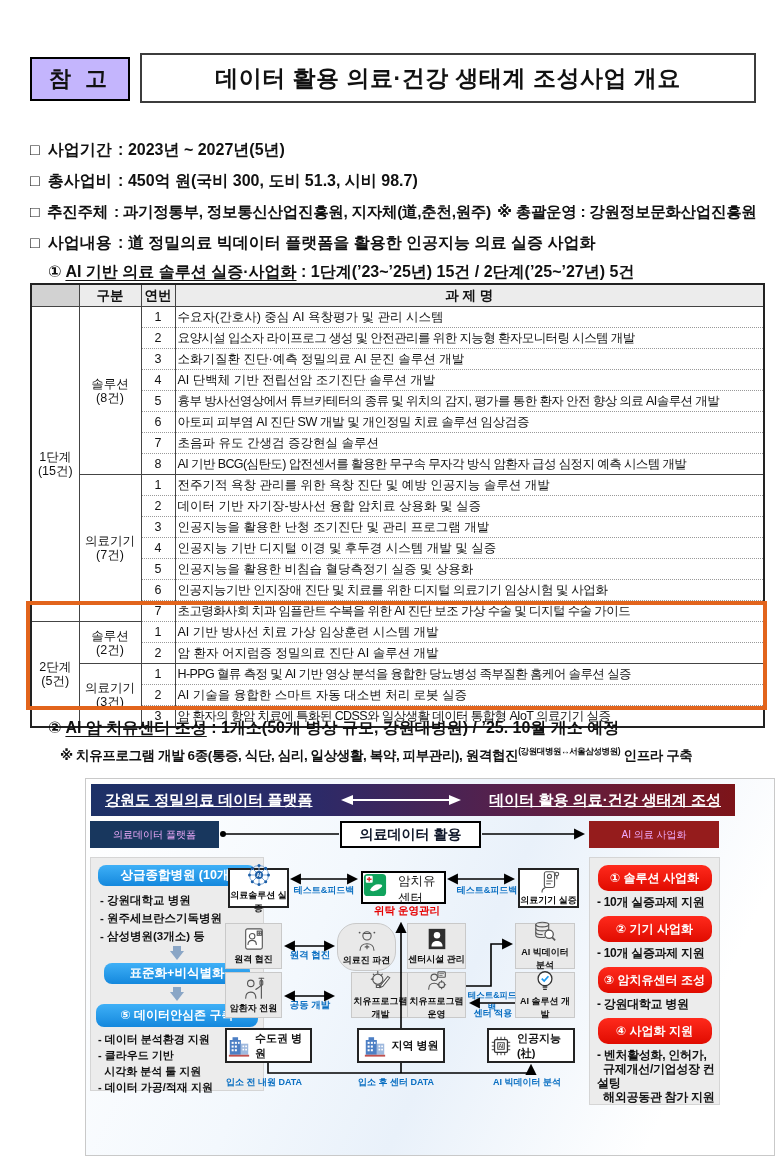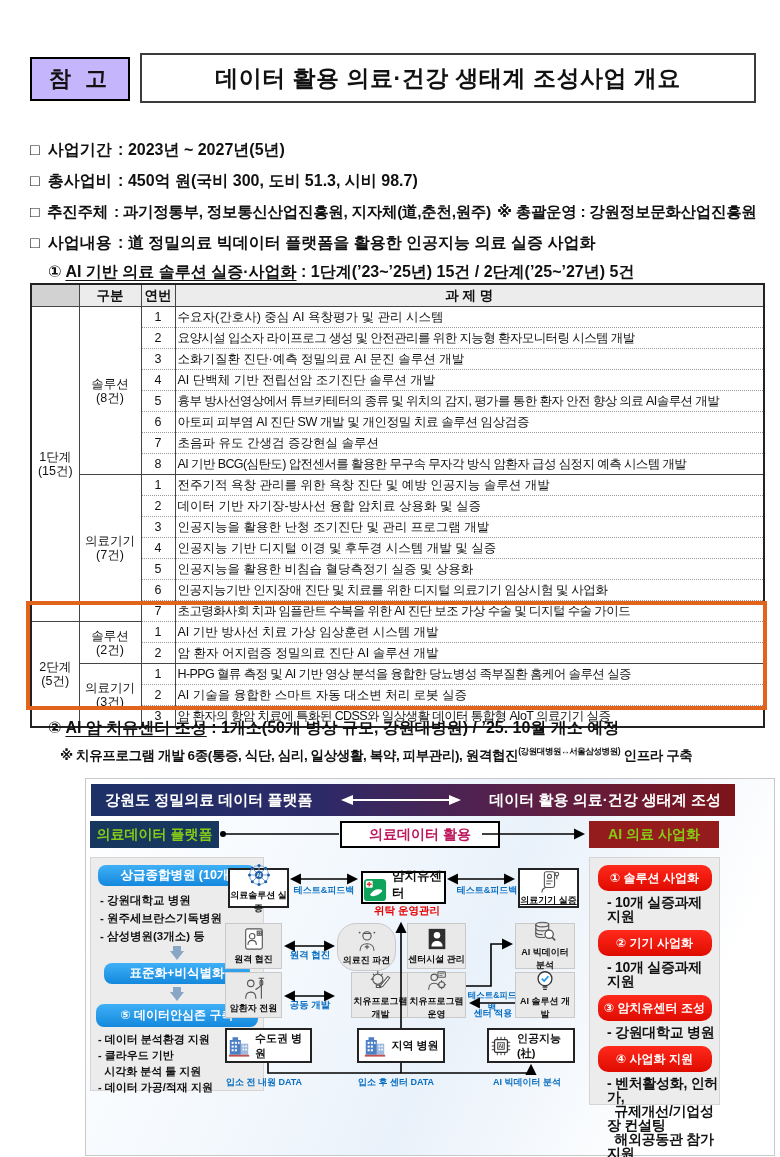--- a/index.html
+++ b/index.html
@@ -42,52 +42,52 @@
   td.task{padding-left:4px;}
   .sq1{font-size:11.8px;letter-spacing:-0.4px;}
   .sq2{font-size:10.8px;letter-spacing:-0.6px;}
   #highlight{left:26px;top:601px;width:741px;height:109px;border:4px solid #e2641c;box-sizing:border-box;pointer-events:none;}
 
   
   #diagram{left:85px;top:778px;width:688px;height:376px;border:1px solid #c9c9c9;
      background:linear-gradient(115deg,#ffffff 0%,#f3f8fd 35%,#e9f1fa 55%,#ffffff 85%);}
   .gbar{display:flex;align-items:center;justify-content:space-between;color:#fff;font-weight:bold;font-size:15px;
      background:linear-gradient(90deg,#1d3167 0%,#2c2a68 35%,#5c1f47 68%,#7d1419 100%);}
-  #topbar{left:5px;top:5px;width:644px;height:27px;padding:16px 14px;box-sizing:border-box;}
+  #topbar{left:5px;top:5px;width:644px;height:27px;padding:16px 14px;box-sizing:border-box;text-decoration:underline;}
   #bottombar{left:5px;top:331px;width:632px;height:31px;padding:0 14px;box-sizing:border-box;}
-  .hbox{display:flex;align-items:center;justify-content:center;color:#84cc16;font-weight:bold;font-size:14px;}
+  .hbox{display:flex;align-items:center;justify-content:center;color:#f0abfc;font-weight:normal;font-size:10px;}
   #hleft{left:4px;top:42px;width:129px;height:27px;background:#18375e;}
-  #hcenter{left:254px;top:42px;width:160px;height:27px;background:#fff;border:2px solid #000;box-sizing:border-box;
-     color:#be185d;font-weight:bold;font-size:14px;display:flex;align-items:center;justify-content:center;}
+  #hcenter{left:254px;top:42px;width:141px;height:27px;background:#fff;border:2px solid #000;box-sizing:border-box;
+     color:#0f172a;font-weight:bold;font-size:14px;display:flex;align-items:center;justify-content:center;}
   #hright{left:503px;top:42px;width:130px;height:27px;background:#951c1c;}
 
   .panel{background:#ececec;border:1px solid #d5d5d5;box-sizing:border-box;}
   #lpanel{left:4px;top:78px;width:174px;height:234px;}
   #rpanel{left:503px;top:78px;width:131px;height:248px;}
   .pill{border-radius:8px;color:#fff;font-weight:bold;display:flex;align-items:center;justify-content:center;}
   .bluepill{background:linear-gradient(180deg,#3fb0f7,#1488dd);}
   .redpill{background:linear-gradient(180deg,#ff2a1c,#e00b00);border-radius:10px;}
   #pill1{width:158px;height:21px;font-size:12.5px;margin:7px auto 5px;}
   #pill2{width:146px;height:21px;font-size:12.5px;margin:3px auto;}
   #pill3{width:162px;height:23px;font-size:12px;margin:3px auto 4px;}
   .hosplist{font-size:11.5px;line-height:18px;padding-left:9px;font-weight:600;}
   .suplist{font-size:11px;line-height:16px;padding-left:7px;font-weight:600;white-space:pre-wrap;}
   .darr{width:0;height:0;border-left:7px solid transparent;border-right:7px solid transparent;border-top:9px solid #8aa6c6;margin:0 auto;}
   .dstem{width:8px;height:5px;background:#8aa6c6;margin:1px auto 0;}
   .ritem .pill{width:114px;height:26px;font-size:12px;margin:7px auto 4px;}
-  .ritem .rdesc{font-size:14px;line-height:14px;padding-left:17px;font-weight:600;white-space:pre-wrap;letter-spacing:-0.3px;}
+  .ritem .rdesc{font-size:12px;line-height:14px;padding-left:7px;font-weight:600;white-space:pre-wrap;letter-spacing:-0.3px;}
 
   .icobox{background:#fff;border:2px solid #222;box-sizing:border-box;display:flex;flex-direction:column;
       align-items:center;justify-content:center;font-size:9px;font-weight:600;gap:1px;text-align:center;}
   .graybox{background:#e9e9e9;border:1px solid #c9c9c9;box-sizing:border-box;display:flex;flex-direction:column;
       align-items:center;justify-content:center;font-size:9px;font-weight:600;gap:2px;text-align:center;}
   .hospbox{background:#fff;border:2px solid #222;box-sizing:border-box;display:flex;align-items:center;
       justify-content:center;gap:4px;font-size:11px;font-weight:bold;}
-  .cancerbox{background:#fff;border:2px solid #000;box-sizing:border-box;display:flex;align-items:flex-end;
-      justify-content:center;gap:5px;font-size:12.5px;font-weight:bold;}
+  .cancerbox{background:#fff;border:2px solid #000;box-sizing:border-box;display:flex;align-items:flex-start;
+      justify-content:center;gap:11px;font-size:12.5px;font-weight:normal;}
   .bluelabel{color:#0a6fc2;font-weight:bold;font-size:9px;text-align:center;}
   .redlabel{color:#e60000;font-weight:bold;font-size:10.5px;text-align:center;}
   #dsvg{left:0;top:0;pointer-events:none;}
 </style>
 </head>
 <body>
 
 <div class="page">
 
   <div class="abs badge">참 고</div>
@@ -325,21 +325,21 @@
           <span style="display:flex">
             <svg width="24" height="24" viewBox="0 0 26 26">
               <rect x="1" y="1" width="24" height="24" rx="4" fill="#10a35c"></rect>
               <rect x="3" y="3" width="7.5" height="7.5" rx="1" fill="#fff"></rect>
               <path d="M6.7 4.2v5.1M4.2 6.7h5.1" stroke="#e03131" stroke-width="1.5"></path>
               <path d="M7.5 18.5 Q12 10.5 19.5 12.5 Q22 13.5 19.8 15.5 Q14 20.5 9.5 19.5 Z" fill="#fff"></path>
             </svg>
           </span>
           <span>암치유센터</span>
         </div>
-        <div class="abs icobox" style="left: 432px; top: 89px; width: 61px; height: 40px; text-decoration: underline;">
+        <div class="abs icobox" style="left: 432px; top: 89px; width: 61px; height: 40px;">
           <span style="display:flex">
             <svg width="24" height="24" viewBox="0 0 26 26">
               <rect x="8" y="3" width="11" height="17" rx="2" fill="#fff" stroke="#555" stroke-width="1.2" stroke-linecap="round"></rect>
               <circle cx="13.5" cy="8" r="2.2" stroke="#555" stroke-width="1.2" fill="none" stroke-linecap="round"></circle>
               <path d="M10.5 13h6M10.5 16h4" stroke="#555" stroke-width="1.2" fill="none" stroke-linecap="round"></path>
               <path d="M9 20q-4 2-3.5 5" stroke="#555" stroke-width="1.2" fill="none" stroke-linecap="round"></path>
               <circle cx="21.5" cy="5.5" r="2" stroke="#555" stroke-width="1.2" fill="none" stroke-linecap="round"></circle>
               <path d="M21.5 7.5v3" stroke="#555" stroke-width="1.2" fill="none" stroke-linecap="round"></path>
             </svg>
           </span>

